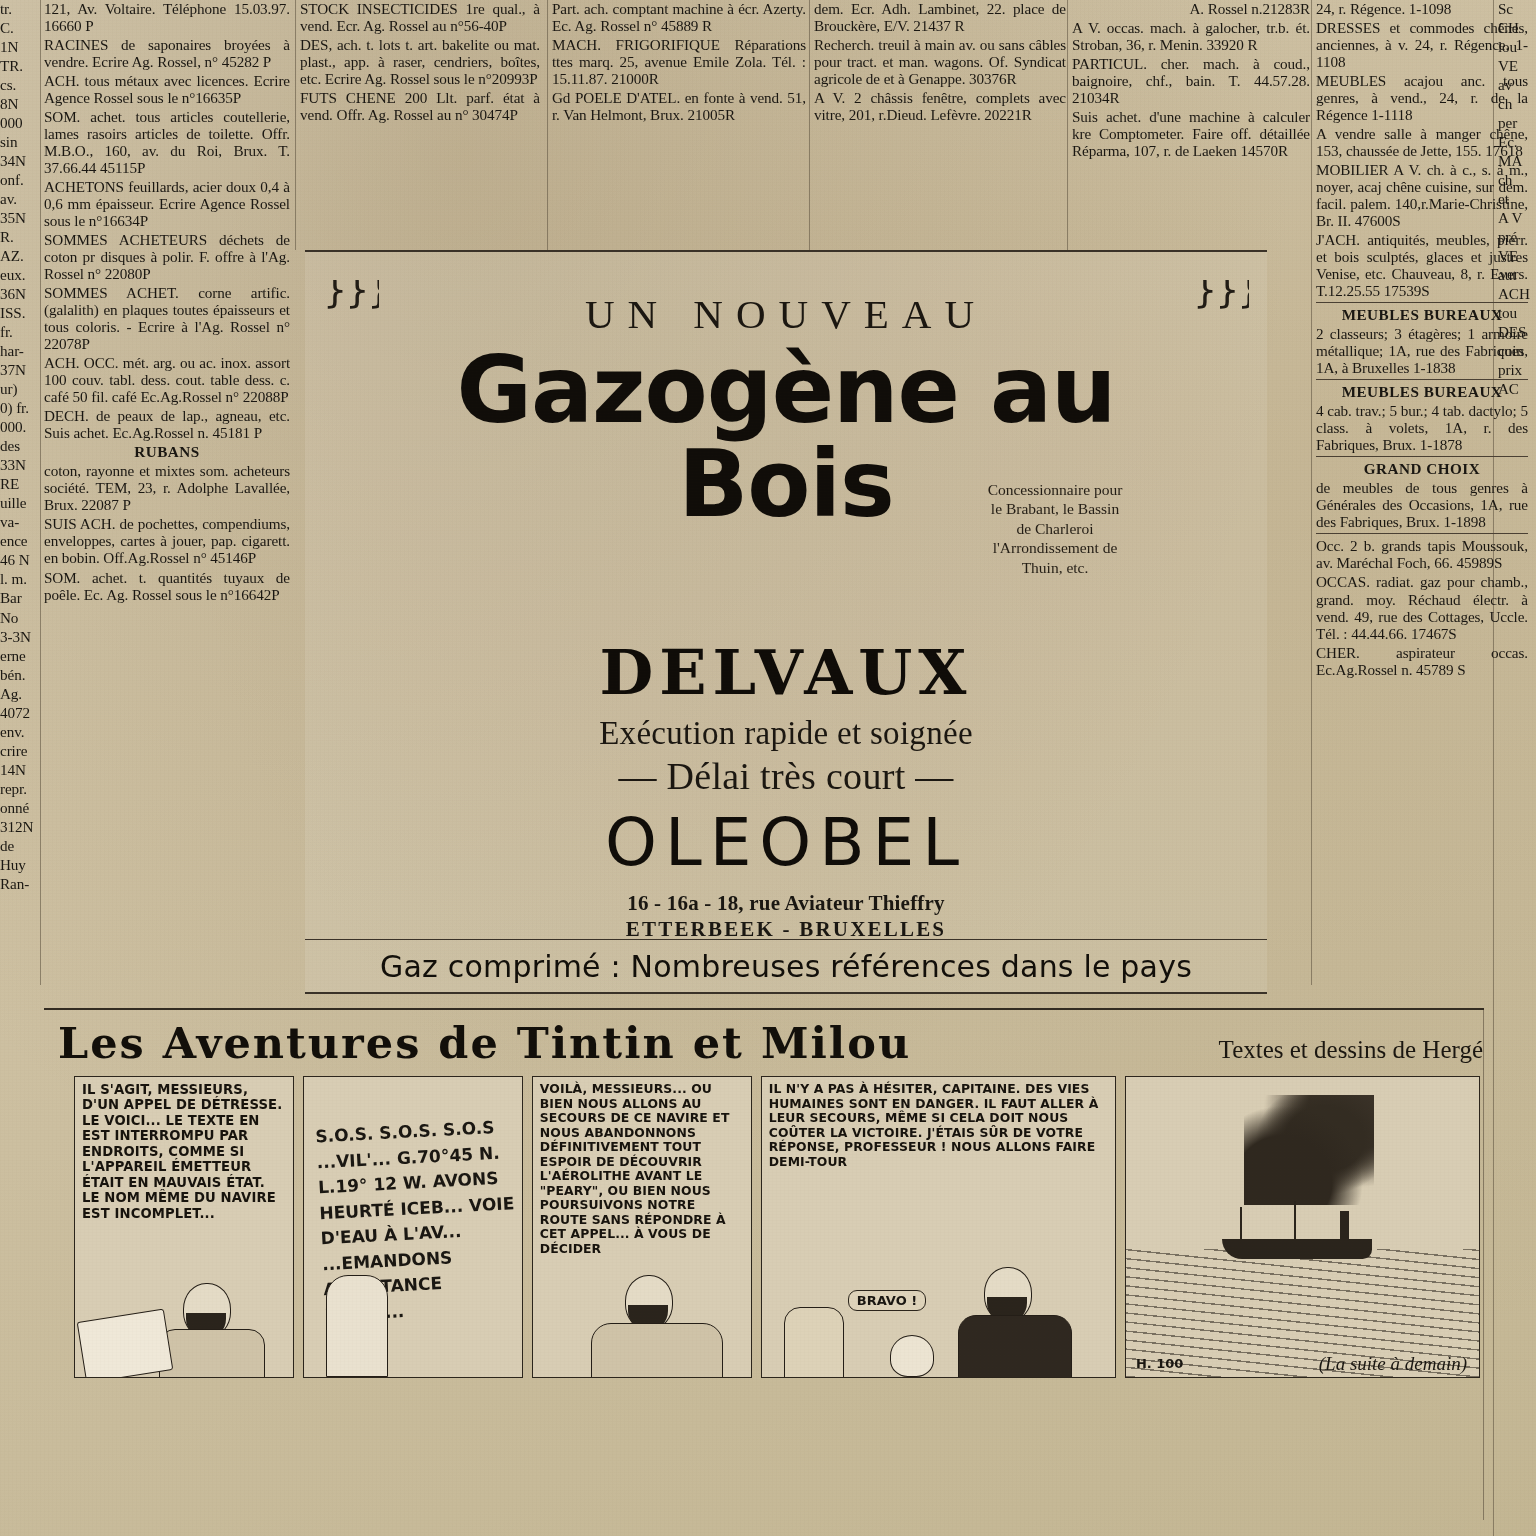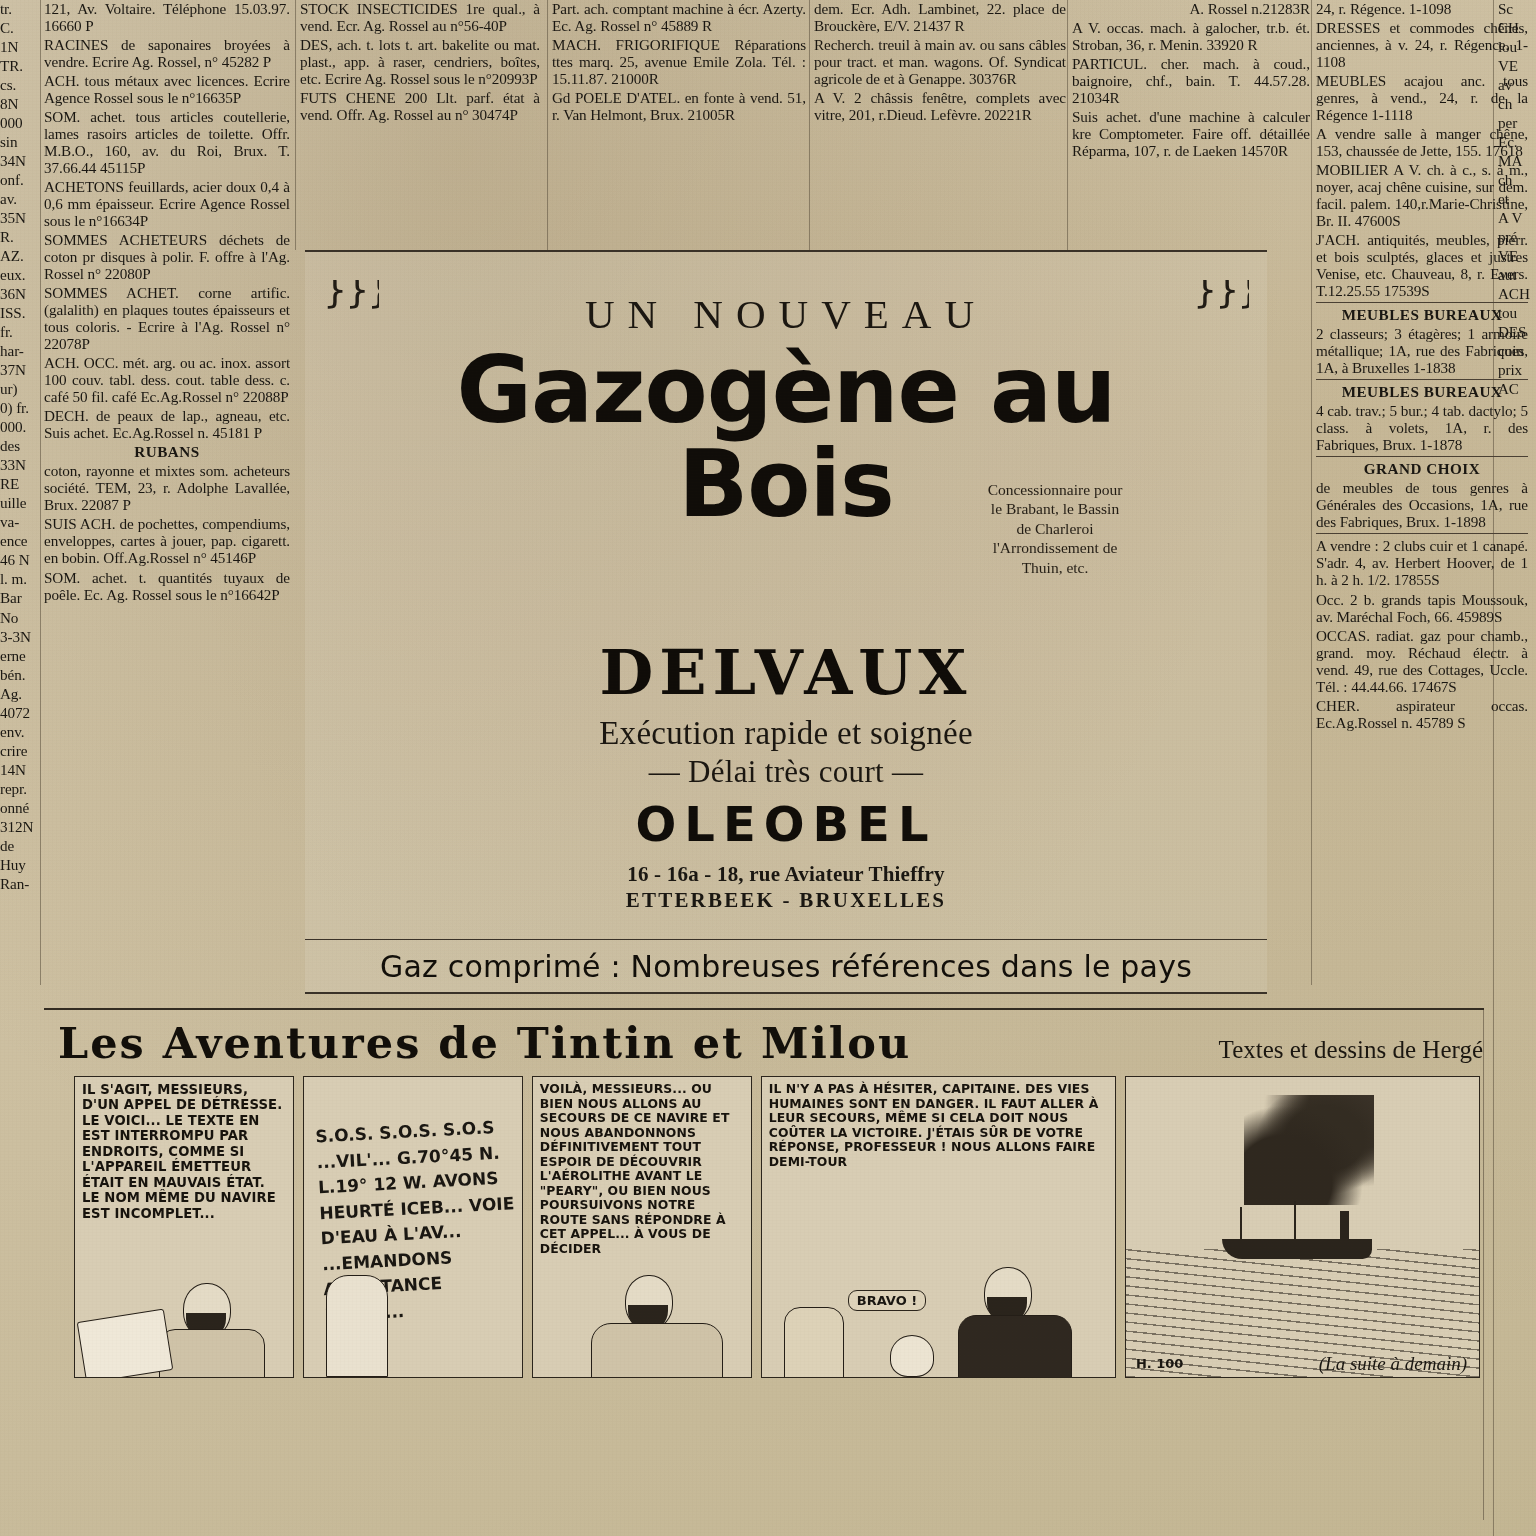--- a/index.html
+++ b/index.html
@@ -144,33 +144,32 @@
   }
   .exec {
     text-align: center;
     font-size: 33px;
     margin-top: 6px;
     letter-spacing: .3px;
     color: #1b1711;
   }
   .delai {
     text-align: center;
-    font-size: 31px;
+    font-size: 38px;
     margin-top: 2px;
     letter-spacing: .3px;
     color: #1b1711;
   }
   .oleobel {
     text-align: center;
     font-family: "DejaVu Sans", sans-serif;
-    font-size: 48px;
+    font-size: 66px;
     letter-spacing: 8px;
     margin-top: 6px;
     color: #100d09;
-    font-weight: bold;
   }
   .addr1 {
     text-align: center;
     font-weight: bold;
     font-size: 21px;
     margin-top: 10px;
     letter-spacing: .2px;
   }
   .addr2 {
     text-align: center;
@@ -470,21 +469,20 @@
       <div class="rule"></div>
       <div class="ad ctr">MEUBLES BUREAUX</div>
       <div class="ad">2 classeurs; 3 étagères; 1 armoire métallique; 1A, rue des Fabriques, 1A, à Bruxelles 1-1838</div>
       <div class="rule"></div>
       <div class="ad ctr">MEUBLES BUREAUX</div>
       <div class="ad">4 cab. trav.; 5 bur.; 4 tab. dactylo; 5 class. à volets, 1A, r. des Fabriques, Brux.   1-1878</div>
       <div class="rule"></div>
       <div class="ad ctr">GRAND CHOIX</div>
       <div class="ad">de meubles de tous genres à Générales des Occasions, 1A, rue des Fabriques, Brux.   1-1898</div>
       <div class="rule"></div>
-      <div class="ad">A vendre : 2 clubs cuir et 1 canapé. S'adr. 4, av. Herbert Hoover, de 1 h. à 2 h. 1/2. 17855S</div>
       <div class="ad">Occ. 2 b. grands tapis Moussouk, av. Maréchal Foch, 66.   45989S</div>
       <div class="ad">OCCAS. radiat. gaz pour chamb., grand. moy. Réchaud électr. à vend. 49, rue des Cottages, Uccle. Tél. : 44.44.66. 17467S</div>
       <div class="ad">CHER. aspirateur occas. Ec.Ag.Rossel n. 45789 S</div>
     </div>
 
     <div class="col col-7">
       <div class="ad">Sc</div>
       <div class="ad">CH</div>
       <div class="ad">lou</div>
       <div class="ad">VE</div>

